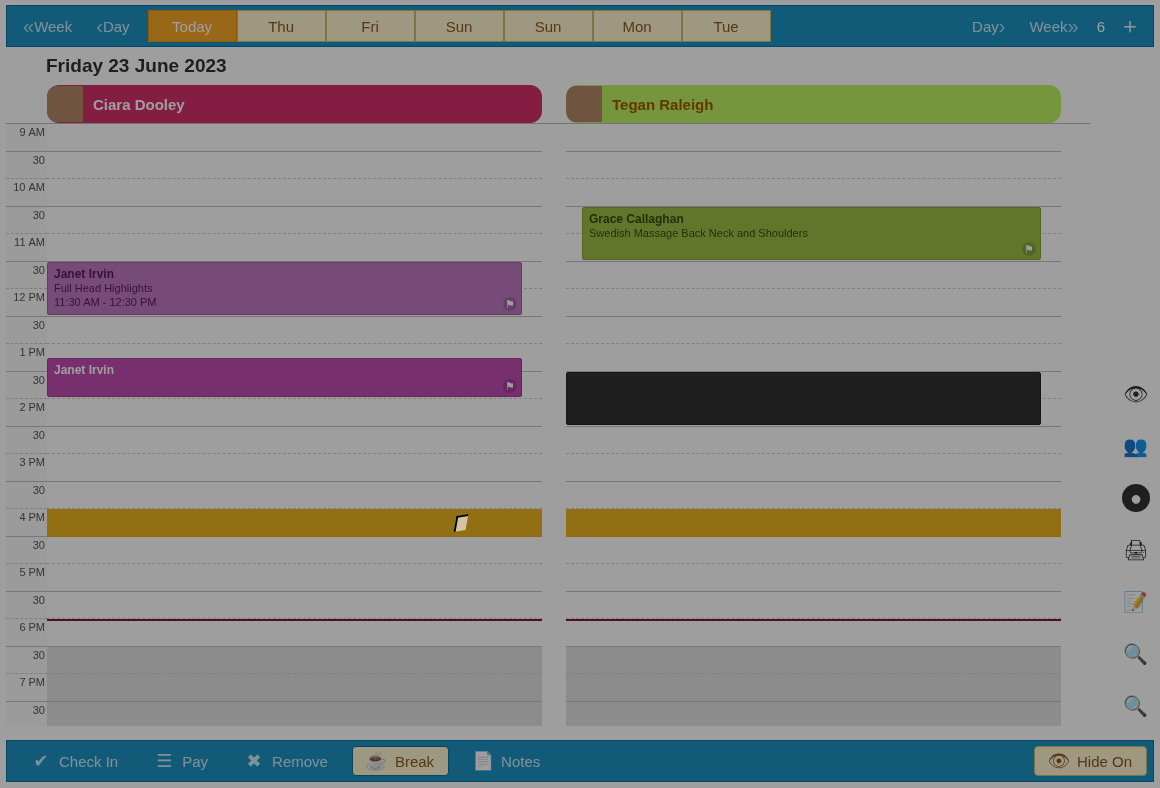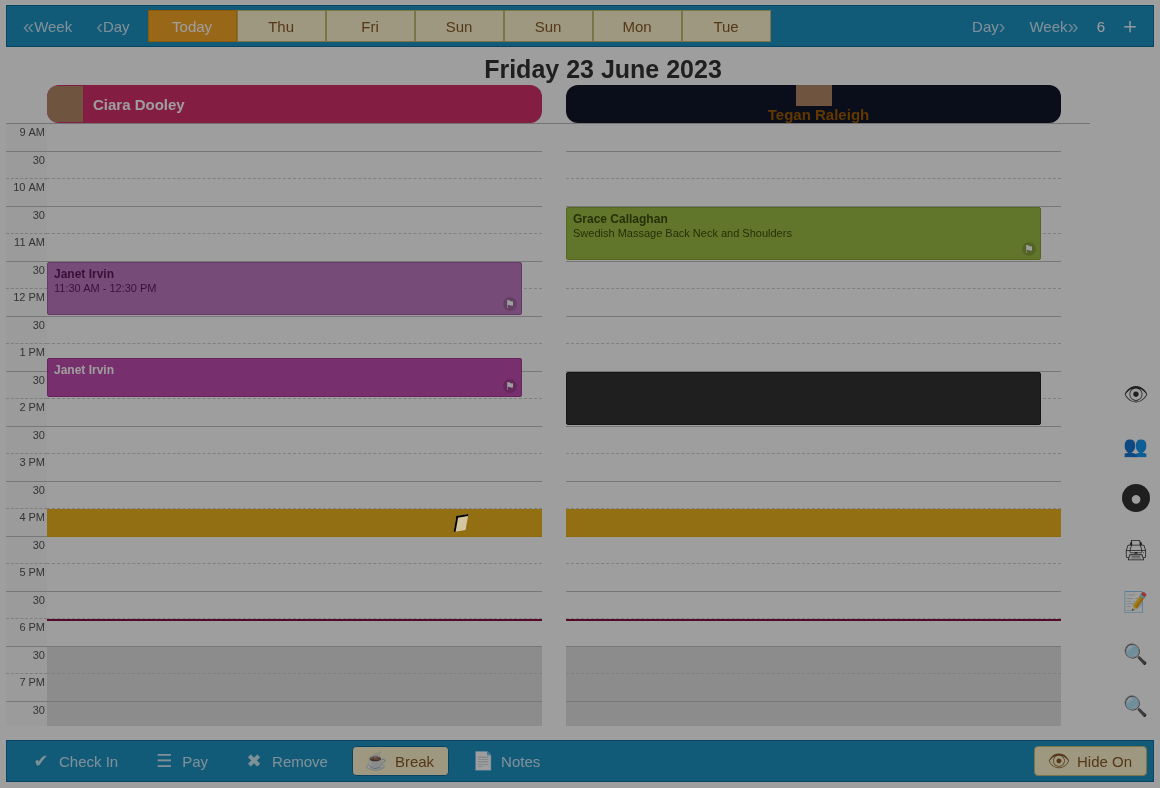--- a/index.html
+++ b/index.html
@@ -18,33 +18,33 @@
   .day-tab { width: 89px; height: 32px; display: flex; align-items: center;
              justify-content: center; color: #8a5a27; font-size: 15px;
              background: #fdf5ce; border: 1px solid #c5bd74; cursor: pointer; }
   .day-tab.active { background: #f6a828; border: 1px solid #e78f08; color: #fff; }
 
   .nav-right { margin-left: auto; display: flex; align-items: center; height: 100%; }
   .view-count { color: #fff; font-size: 15px; padding: 0 6px; }
   .plus-ico { color: #fff; font-size: 22px; padding: 0 8px; opacity: .9; }
 
   
-  .date-title { position: absolute; top: 55px; left: 0; right: 0; text-align: center;
-                font-size: 25px; font-weight: bold; color: #333; padding-left: 46px; }
+  .date-title { position: absolute; top: 55px; left: 0; right: 0; text-align: left;
+                font-size: 19px; font-weight: bold; color: #333; padding-left: 46px; }
 
   
   .staff-row { position: absolute; top: 85px; left: 47px; right: 70px; height: 38px;
                display: flex; gap: 24px; }
   .staff { height: 38px; display: flex; align-items: center; border-radius: 12px;
            overflow: hidden; width: 495px; }
   .staff .avatar { width: 36px; height: 36px; background: #b38867; }
   .staff .sname  { font-weight: bold; font-size: 15px; padding-left: 10px; color: #fff; }
   .staff.s0 { background: #d32f6a; }
   .staff.s0 .sname { color: #fff; }
-  .staff.s1 { background: #0f172a; flex-direction: column; }
+  .staff.s1 { background: #bef264; }
   .staff.s1 .sname { color: #a05a00; }
 
   
   .grid { position: absolute; top: 123px; left: 6px; right: 70px; bottom: 62px;
           overflow: hidden; border-top: 1px solid #bbb; }
   .timecol { position: absolute; left: 0; top: 0; width: 41px; bottom: 0;
              font-size: 11px; color: #555; }
   .trow { height: 27.5px; border-bottom: 1px dashed #ccc; display: flex;
           justify-content: flex-end; align-items: flex-start; padding: 2px 2px 0 0;
           background: #fafafa; }
@@ -61,21 +61,21 @@
   .col .bgrow.after { background: #e2e2e2; }
 
   .yellow-band { position: absolute; left: 0; right: 0; height: 27.5px;
                  background: #e8ad0a; opacity: .92; }
 
   .appt { position: absolute; left: 0; right: 20px; border-radius: 2px;
           padding: 4px 6px; font-size: 11px; line-height: 14px; }
   .appt .ttl { font-weight: bold; font-size: 12px; }
   .appt.purple { background: #c07ac0; color: #5a1b5a; border: 1px solid #a85da8; }
   .appt.pink   { background: #c24cb0; color: #fff; border: 1px solid #a83a98; }
-  .appt.green  { background: #9fbf46; color: #3b4d0d; border: 1px solid #86a636; }
+  .appt.green  { background: #9fbf46; color: #3b4d0d; border: 1px solid #86a636; margin-left: 16px; }
   .appt.dark   { background: #333; color: #bbb; border: 1px solid #222; }
   .flag { position: absolute; bottom: 3px; right: 4px; font-size: 11px; color: #fff;
           background: rgba(0,0,0,.15); width: 14px; height: 14px; border-radius: 50%;
           display: flex; align-items: center; justify-content: center; }
 
   .divider { position: absolute; left: 0; right: 0; height: 2px; background: #8a1242; }
 
   
   .sidetools { position: absolute; right: 10px; top: 380px; display: flex;
                flex-direction: column; gap: 24px; align-items: center; }
@@ -256,20 +256,21 @@
         <div class="bgrow solid" style="top: 440px;"></div>
         <div class="bgrow" style="top: 467.5px;"></div>
         <div class="bgrow solid" style="top: 495px;"></div>
         <div class="bgrow after" style="top: 522.5px;"></div>
         <div class="bgrow solid after" style="top: 550px;"></div>
         <div class="bgrow after" style="top: 577.5px;"></div>
         <div class="yellow-band" style="top: 385px;"></div>
         <div class="divider" style="top: 495px;"></div>
         <div class="appt purple" style="top: 137.5px; height: 53px;">
           <div class="ttl">Janet Irvin</div>
+          <div>Full Head Highlights</div>
           <div>11:30 AM - 12:30 PM</div>
           <div class="flag">⚑</div>
         </div>
         <div class="appt pink" style="top: 233.75px; height: 39.25px;">
           <div class="ttl">Janet Irvin</div>
           <div class="flag">⚑</div>
         </div>
       </div>
     <div class="col" id="col1">
         <div class="bgrow solid" style="top: 0px;"></div>

